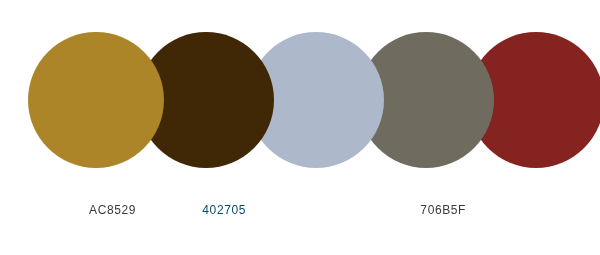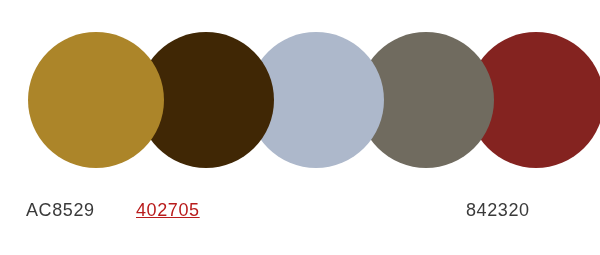--- a/index.html
+++ b/index.html
@@ -52,23 +52,23 @@
     left: 0;
     top: 200px;
     width: 600px;
     height: 24px;
   }
 
   .swatch-label {
     position: absolute;
     top: 0;
     width: 110px;
-    text-align: left;
+    text-align: right;
     font-family: "Liberation Sans", sans-serif;
-    font-size: 18px;
+    font-size: 12px;
     line-height: 20px;
     letter-spacing: 0.6px;
     color: #3a3a3a;
     white-space: nowrap;
   }
 
   .swatch-label.pos-0 { left: 26px; }
   .swatch-label.pos-1 { left: 136px; }
   .swatch-label.pos-2 { left: 246px; }
   .swatch-label.pos-3 { left: 356px; }
@@ -82,17 +82,17 @@
   <div class="swatch-row">
     <div class="swatch-circle pos-0" style="background-color: rgb(172, 133, 41);"></div>
     <div class="swatch-circle pos-1" style="background-color: rgb(64, 39, 5);"></div>
     <div class="swatch-circle pos-2" style="background-color: rgb(173, 184, 203);"></div>
     <div class="swatch-circle pos-3" style="background-color: rgb(112, 107, 95);"></div>
     <div class="swatch-circle pos-4" style="background-color: rgb(132, 35, 32);"></div>
   </div>
 
   <div class="label-row">
     <div class="swatch-label pos-0" style="color: rgb(58, 58, 58);">AC8529</div>
-    <div class="swatch-label pos-1" style="color: #b91c1c; text-decoration: underline;">402705</div>
-    <div class="swatch-label pos-4" style="color: rgb(58, 58, 58);">842320</div>
+    <div class="swatch-label pos-1" style="color: #0c4a6e;">402705</div>
+    <div class="swatch-label pos-3" style="color: rgb(58, 58, 58);">706B5F</div>
   </div>
 
 </div>
 
 </body></html>

